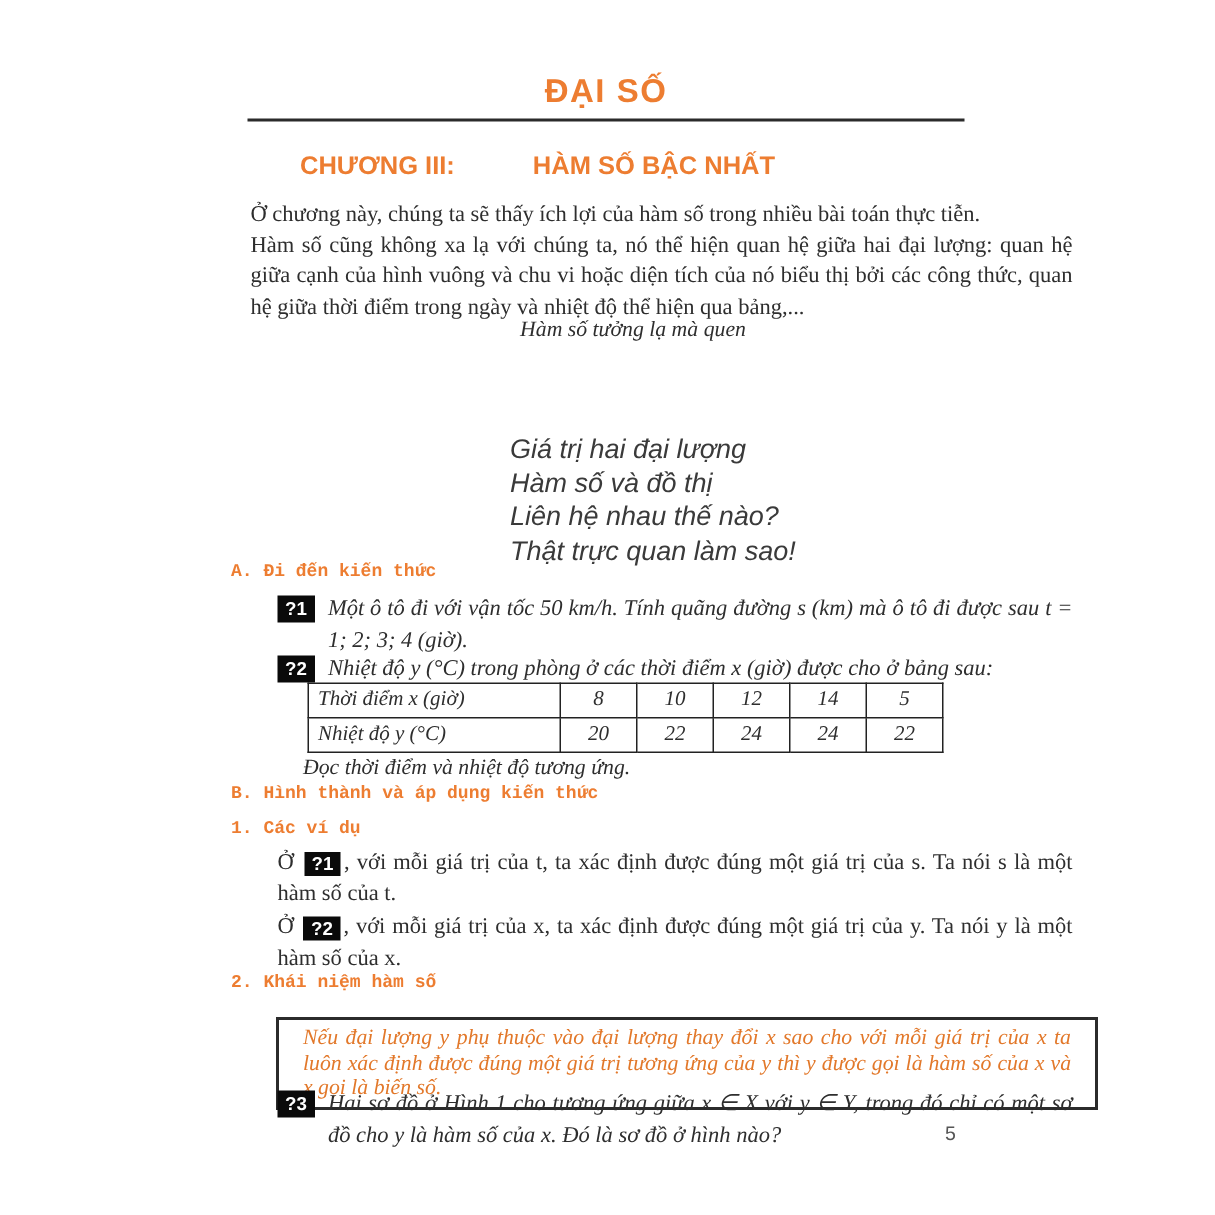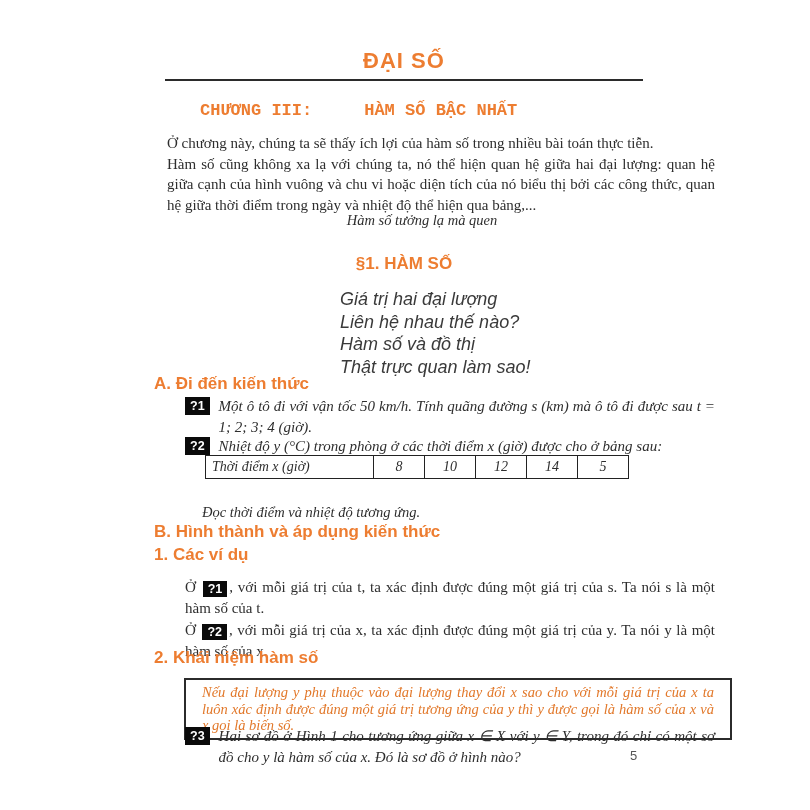--- a/index.html
+++ b/index.html
@@ -18,21 +18,21 @@
     border-bottom:2px solid #2b2b2b;
     padding-bottom:5px;
   }
   .page-title{
     font-family:"Liberation Sans", sans-serif;
     font-weight:bold;font-size:22px;letter-spacing:1px;
     color:#ED7D31;
   }
   .chapter-row{
     position:absolute;left:200px;top:101px;
-    font-family:Liberation Mono, monospace;
+    font-family:Liberation Sans, sans-serif;
     font-weight:bold;font-size:17px;color:#ED7D31;
   }
   .chapter-row .chap-title{margin-left:52px;}
   
   .intro{
     position:absolute;left:167px;top:133px;width:548px;
     font-size:15px;line-height:20.5px;
   }
   .intro p{margin:0;text-align:justify;}
   .verses{
@@ -45,22 +45,22 @@
     font-weight:bold;font-size:17px;color:#ED7D31;
   }
   .poem{
     position:absolute;left:340px;top:288px;
     font-family:"Liberation Sans", sans-serif;
     font-style:italic;font-size:18px;line-height:22.5px;color:#3a3a3a;
   }
   
   .orange-h{
     position:absolute;left:154px;
-    font-family:Liberation Sans, sans-serif;
-    font-weight:bold;font-size:17px;color:#ED7D31;
+    font-family:Liberation Mono, monospace;
+    font-weight:bold;font-size:12px;color:#ED7D31;
   }
   
   .q-item{
     position:absolute;left:185px;width:530px;
     display:flex;align-items:flex-start;
   }
   .q-badge{
     flex:0 0 auto;
     background:#0a0a0a;color:#ffffff;
     font-family:"Liberation Sans", sans-serif;
@@ -84,21 +84,21 @@
   }
   .temp-table td.lbl{width:155px;text-align:left;}
   .temp-table td.val{width:38px;text-align:center;}
   .table-caption{
     position:absolute;left:202px;top:504px;
     font-style:italic;font-size:14.5px;
   }
   
   .examples{
     position:absolute;left:185px;top:565px;width:530px;
-    font-size:15px;line-height:20.5px;margin-top:12px;
+    font-size:15px;line-height:20.5px;
   }
   .examples p{margin:0 0 2px 0;text-align:justify;}
   .inline-badge{
     display:inline-block;
     background:#0a0a0a;color:#fff;
     font-family:"Liberation Sans", sans-serif;
     font-weight:bold;font-style:normal;font-size:12.5px;
     padding:1px 5px;margin:0 2px;line-height:14px;
     vertical-align:-1px;
   }
@@ -131,26 +131,25 @@
 
   <div class="intro">
     <p>Ở chương này, chúng ta sẽ thấy ích lợi của hàm số trong nhiều bài toán thực tiễn.</p>
     <p>Hàm số cũng không xa lạ với chúng ta, nó thể hiện quan hệ giữa hai đại lượng: quan hệ giữa cạnh của hình vuông và chu vi hoặc diện tích của nó biểu thị bởi các công thức, quan hệ giữa thời điểm trong ngày và nhiệt độ thể hiện qua bảng,...</p>
   </div>
 
   <div class="verses">
     <div>Hàm số tưởng lạ mà quen</div>
   </div>
 
-  <div class="sec1-heading">§1. HÀM SỐ</div>
 
   <div class="poem">
     <div>Giá trị hai đại lượng</div>
+    <div>Hàm số và đồ thị</div>
     <div>Liên hệ nhau thế nào?</div>
-    <div>Hàm số và đồ thị</div>
     <div>Thật trực quan làm sao!</div>
   </div>
 
   <div class="orange-h" style="top:374px;">A. Đi đến kiến thức</div>
 
   <div class="q-item" style="top:396px;">
     <span class="q-badge">?1</span>
     <span class="q-text">Một ô tô đi với vận tốc 50 km/h. Tính quãng đường s (km) mà ô tô đi được sau t = 1; 2; 3; 4 (giờ).</span>
   </div>
 
@@ -162,20 +161,28 @@
   <table class="temp-table">
     <tbody>
       <tr>
         <td class="lbl">Thời điểm x (giờ)</td>
         <td class="val">8</td>
         <td class="val">10</td>
         <td class="val">12</td>
         <td class="val">14</td>
         <td class="val">5</td>
       </tr>
+      <tr>
+        <td class="lbl">Nhiệt độ y (°C)</td>
+        <td class="val">20</td>
+        <td class="val">22</td>
+        <td class="val">24</td>
+        <td class="val">24</td>
+        <td class="val">22</td>
+      </tr>
     </tbody>
   </table>
 
   <div class="table-caption">Đọc thời điểm và nhiệt độ tương ứng.</div>
 
   <div class="orange-h" style="top:522px;">B. Hình thành và áp dụng kiến thức</div>
   <div class="orange-h" style="top:545px;">1. Các ví dụ</div>
 
   <div class="examples">
     <p><span>Ở</span> <span class="inline-badge">?1</span><span>, với mỗi giá trị của t, ta xác định được đúng một giá trị của s. Ta nói s là một hàm số của t.</span></p>

